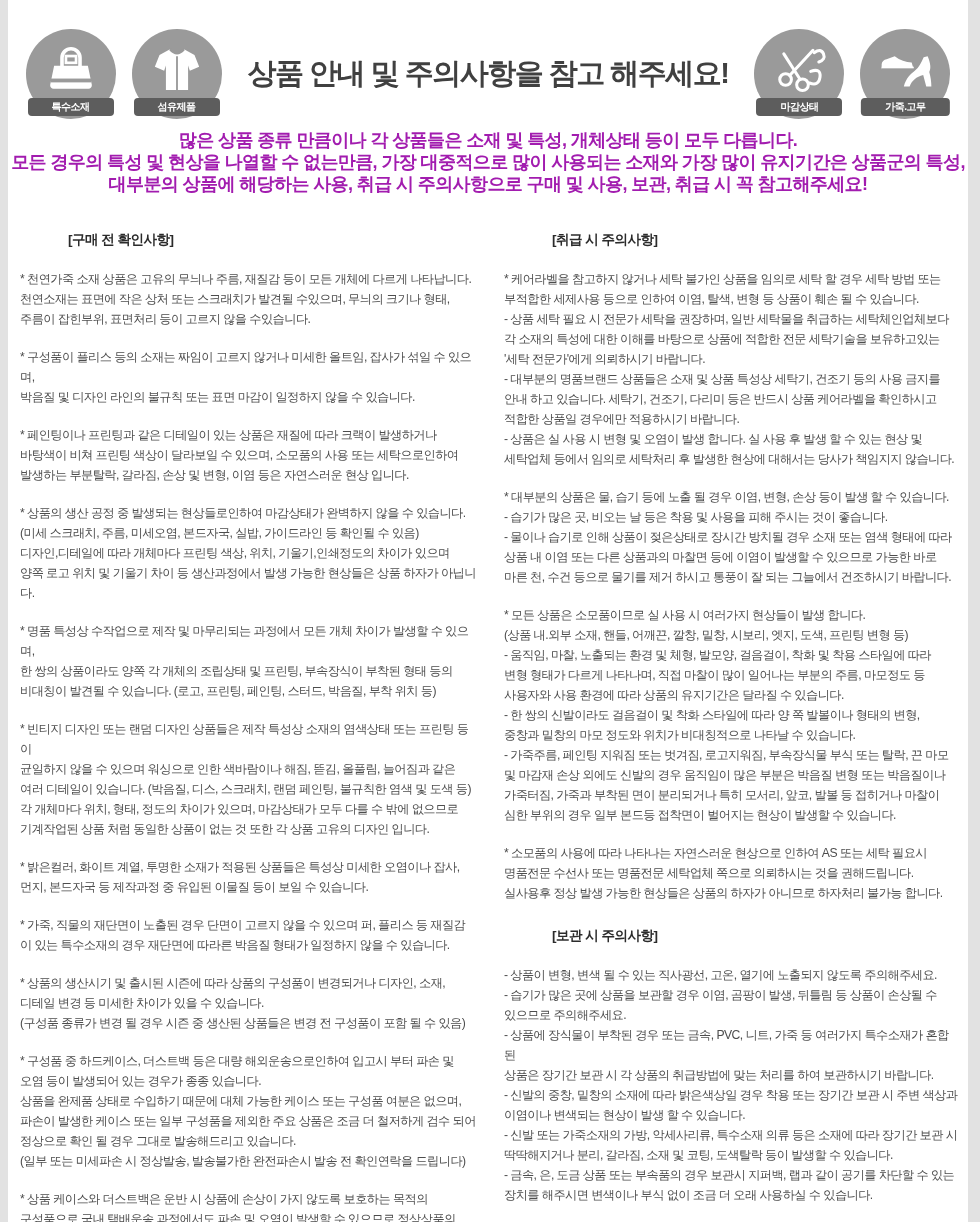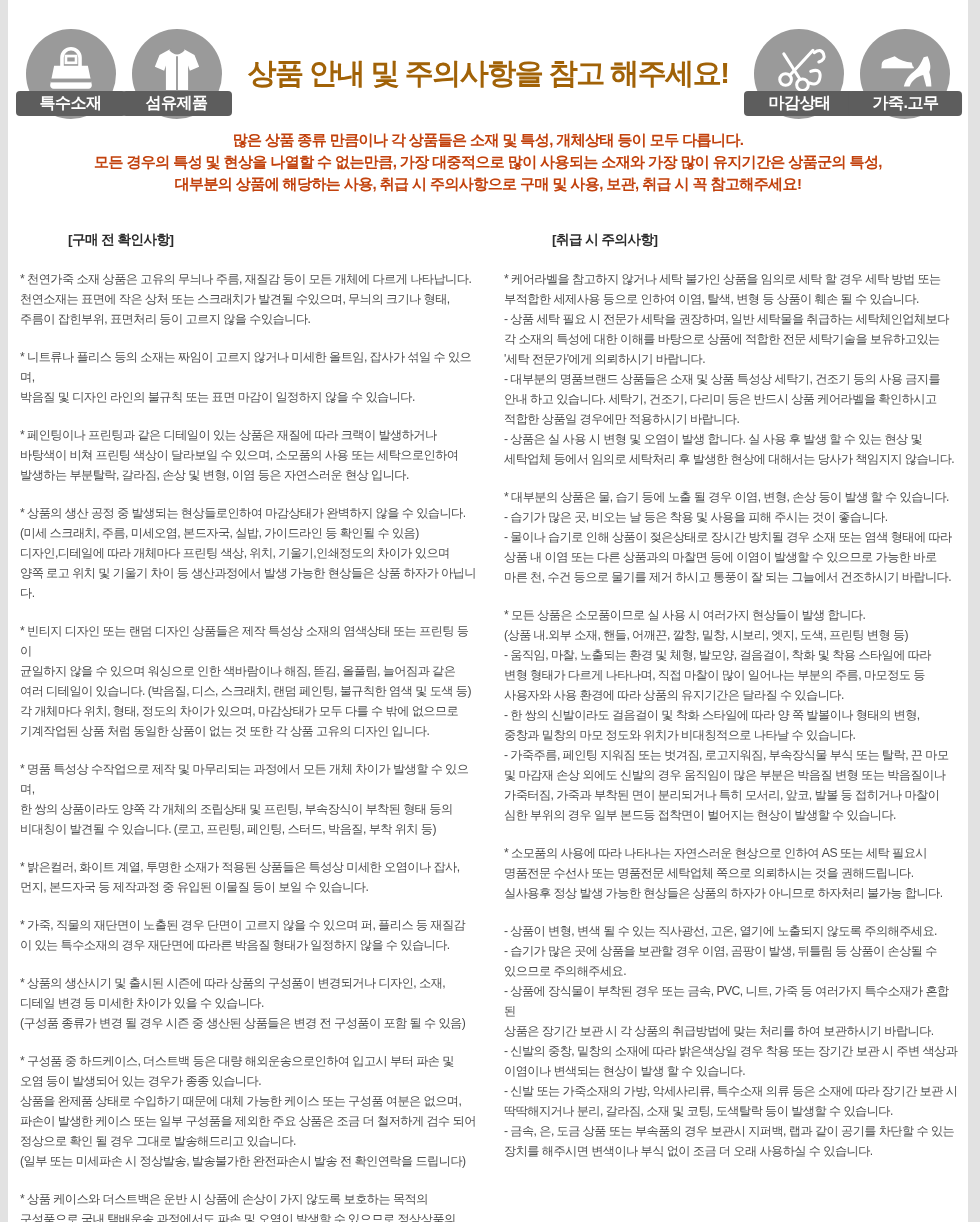--- a/index.html
+++ b/index.html
@@ -15,25 +15,25 @@
   html,body{width:980px;}
   body{font-family:"Liberation Sans","DejaVu Sans",sans-serif;background:var(--page-side);}
   .viewport{position:relative;width:980px;height:1222px;background:var(--page-side);overflow:hidden;}
   .page{position:absolute;left:8px;right:12px;top:0;bottom:0;background:#ffffff;display:flex;flex-direction:column;}
   .top-rule{height:2px;background:#151515;margin:17px 0 0 0;}
   
   .hdr{display:flex;align-items:center;justify-content:center;gap:20px;padding:12px 10px 2px;}
   .icon-group{display:flex;gap:16px;}
   .circle{position:relative;width:90px;height:90px;border-radius:50%;background:var(--icon-circle);flex:0 0 auto;}
   .circle svg{position:absolute;left:50%;top:44%;transform:translate(-50%,-50%);}
-  .circle .tag{position:absolute;left:50%;bottom:3px;transform:translateX(-50%);background:var(--icon-label-bg);color:#fff;font-size:16px;font-weight:bold;padding:2px 24px;border-radius:4px;white-space:nowrap;letter-spacing:-0.5px;}
-  .page-title{font-size:29px;font-weight:bold;color:#a16207;letter-spacing:-1.5px;padding:0 6px;white-space:nowrap;}
+  .circle .tag{position:absolute;left:50%;bottom:3px;transform:translateX(-50%);background:var(--icon-label-bg);color:#fff;font-size:10px;font-weight:bold;padding:2px 24px;border-radius:4px;white-space:nowrap;letter-spacing:-0.5px;}
+  .page-title{font-size:29px;font-weight:bold;color:#404040;letter-spacing:-1.5px;padding:0 6px;white-space:nowrap;}
   
   .intro{margin-top:8px;text-align:center;}
-  .intro p{font-size:15px;font-weight:bold;color:#c2410c;line-height:22px;letter-spacing:-0.6px;white-space:nowrap;}
+  .intro p{font-size:18px;font-weight:bold;color:#a21caf;line-height:22px;letter-spacing:-0.6px;white-space:nowrap;}
   .mid-rule{height:2px;background:var(--divider);margin:14px 0 0 0;}
   
   .cols{display:flex;gap:28px;padding:22px 8px 0 12px;flex:1 1 auto;align-items:flex-start;}
   .col{flex:1 1 0;min-width:0;}
   .sec-title{font-size:13.5px;font-weight:bold;color:var(--heading-text);letter-spacing:-0.5px;margin-bottom:20px;padding-left:48px;}
   .col p{font-size:12.2px;color:var(--body-text);line-height:20px;letter-spacing:-0.55px;white-space:pre-line;margin-bottom:18px;}
   .col .sec-title.second{margin-top:24px;}
   
   .ftr{background:var(--footer-bg);text-align:center;padding:17px 12px 14px;}
   .ftr p{font-size:14.5px;font-weight:bold;color:#1d1d1d;line-height:23px;letter-spacing:-0.6px;white-space:nowrap;}
@@ -107,37 +107,37 @@
     </div>
 
     <div class="mid-rule"></div>
 
     <main class="cols">
       <section class="col">
         <h2 class="sec-title">[구매 전 확인사항]</h2>
         <p>* 천연가죽 소재 상품은 고유의 무늬나 주름, 재질감 등이 모든 개체에 다르게 나타납니다.
   천연소재는 표면에 작은 상처 또는 스크래치가 발견될 수있으며, 무늬의 크기나 형태,
   주름이 잡힌부위, 표면처리 등이 고르지 않을 수있습니다.</p>
-        <p>* 니트류나 플리스 등의 소재는 짜임이 고르지 않거나 미세한 올트임, 잡사가 섞일 수 있으며,
+        <p>* 구성품이 플리스 등의 소재는 짜임이 고르지 않거나 미세한 올트임, 잡사가 섞일 수 있으며,
   박음질 및 디자인 라인의 불규칙 또는 표면 마감이 일정하지 않을 수 있습니다.</p>
         <p>* 페인팅이나 프린팅과 같은 디테일이 있는 상품은 재질에 따라 크랙이 발생하거나
   바탕색이 비쳐 프린팅 색상이 달라보일 수 있으며, 소모품의 사용 또는 세탁으로인하여
   발생하는 부분탈락, 갈라짐, 손상 및 변형, 이염 등은 자연스러운 현상 입니다.</p>
         <p>* 상품의 생산 공정 중 발생되는 현상들로인하여 마감상태가 완벽하지 않을 수 있습니다.
 (미세 스크래치, 주름, 미세오염, 본드자국, 실밥, 가이드라인 등 확인될 수 있음)
 디자인,디테일에 따라 개체마다 프린팅 색상, 위치, 기울기,인쇄정도의 차이가 있으며
 양쪽 로고 위치 및 기울기 차이 등 생산과정에서 발생 가능한 현상들은 상품 하자가 아닙니다.</p>
+        <p>* 명품 특성상 수작업으로 제작 및 마무리되는 과정에서 모든 개체 차이가 발생할 수 있으며,
+  한 쌍의 상품이라도 양쪽 각 개체의 조립상태 및 프린팅, 부속장식이 부착된 형태 등의
+  비대칭이 발견될 수 있습니다. (로고, 프린팅, 페인팅, 스터드, 박음질, 부착 위치 등)</p>
         <p>* 빈티지 디자인 또는 랜덤 디자인 상품들은 제작 특성상 소재의 염색상태 또는 프린팅 등이
   균일하지 않을 수 있으며 워싱으로 인한 색바람이나 해짐, 뜯김, 올풀림, 늘어짐과 같은
   여러 디테일이 있습니다. (박음질, 디스, 스크래치, 랜덤 페인팅, 불규칙한 염색 및 도색 등)
   각 개체마다 위치, 형태, 정도의 차이가 있으며, 마감상태가 모두 다를 수 밖에 없으므로
   기계작업된 상품 처럼 동일한 상품이 없는 것 또한 각 상품 고유의 디자인 입니다.</p>
-        <p>* 명품 특성상 수작업으로 제작 및 마무리되는 과정에서 모든 개체 차이가 발생할 수 있으며,
-  한 쌍의 상품이라도 양쪽 각 개체의 조립상태 및 프린팅, 부속장식이 부착된 형태 등의
-  비대칭이 발견될 수 있습니다. (로고, 프린팅, 페인팅, 스터드, 박음질, 부착 위치 등)</p>
         <p>* 밝은컬러, 화이트 계열, 투명한 소재가 적용된 상품들은 특성상 미세한 오염이나 잡사,
   먼지, 본드자국 등 제작과정 중 유입된 이물질 등이 보일 수 있습니다.</p>
         <p>* 가죽, 직물의 재단면이 노출된 경우 단면이 고르지 않을 수 있으며 퍼, 플리스 등 재질감
   이 있는 특수소재의 경우 재단면에 따라른 박음질 형태가 일정하지 않을 수 있습니다.</p>
         <p>* 상품의 생산시기 및 출시된 시즌에 따라 상품의 구성품이 변경되거나 디자인, 소재,
   디테일 변경 등 미세한 차이가 있을 수 있습니다.
 (구성품 종류가 변경 될 경우 시즌 중 생산된 상품들은 변경 전 구성품이 포함 될 수 있음)</p>
         <p>* 구성품 중 하드케이스, 더스트백 등은 대량 해외운송으로인하여 입고시 부터 파손 및
   오염 등이 발생되어 있는 경우가 종종 있습니다.
   상품을 완제품 상태로 수입하기 때문에 대체 가능한 케이스 또는 구성품 여분은 없으며,
@@ -173,20 +173,21 @@
   사용자와 사용 환경에 따라 상품의 유지기간은 달라질 수 있습니다.
 - 한 쌍의 신발이라도 걸음걸이 및 착화 스타일에 따라 양 쪽 발볼이나 형태의 변형,
   중창과 밑창의 마모 정도와 위치가 비대칭적으로 나타날 수 있습니다.
 - 가죽주름, 페인팅 지워짐 또는 벗겨짐, 로고지워짐, 부속장식물 부식 또는 탈락, 끈 마모
   및 마감재 손상 외에도 신발의 경우 움직임이 많은 부분은 박음질 변형 또는 박음질이나
   가죽터짐, 가죽과 부착된 면이 분리되거나 특히 모서리, 앞코, 발볼 등 접히거나 마찰이
   심한 부위의 경우 일부 본드등 접착면이 벌어지는 현상이 발생할 수 있습니다.</p>
         <p>* 소모품의 사용에 따라 나타나는 자연스러운 현상으로 인하여 AS 또는 세탁 필요시
   명품전문 수선사 또는 명품전문 세탁업체 쪽으로 의뢰하시는 것을 권해드립니다.
   실사용후 정상 발생 가능한 현상들은 상품의 하자가 아니므로 하자처리 불가능 합니다.</p>
+        <h2 class="sec-title second">[보관 시 주의사항]</h2>
         <p>- 상품이 변형, 변색 될 수 있는 직사광선, 고온, 열기에 노출되지 않도록 주의해주세요.
 - 습기가 많은 곳에 상품을 보관할 경우 이염, 곰팡이 발생, 뒤틀림 등 상품이 손상될 수
   있으므로 주의해주세요.
 - 상품에 장식물이 부착된 경우 또는 금속, PVC, 니트, 가죽 등 여러가지 특수소재가 혼합된
   상품은 장기간 보관 시 각 상품의 취급방법에 맞는 처리를 하여 보관하시기 바랍니다.
 - 신발의 중창, 밑창의 소재에 따라 밝은색상일 경우 착용 또는 장기간 보관 시 주변 색상과
   이염이나 변색되는 현상이 발생 할 수 있습니다.
 - 신발 또는 가죽소재의 가방, 악세사리류, 특수소재 의류 등은 소재에 따라 장기간 보관 시
   딱딱해지거나 분리, 갈라짐, 소재 및 코팅, 도색탈락 등이 발생할 수 있습니다.
 - 금속, 은, 도금 상품 또는 부속품의 경우 보관시 지퍼백, 랩과 같이 공기를 차단할 수 있는

